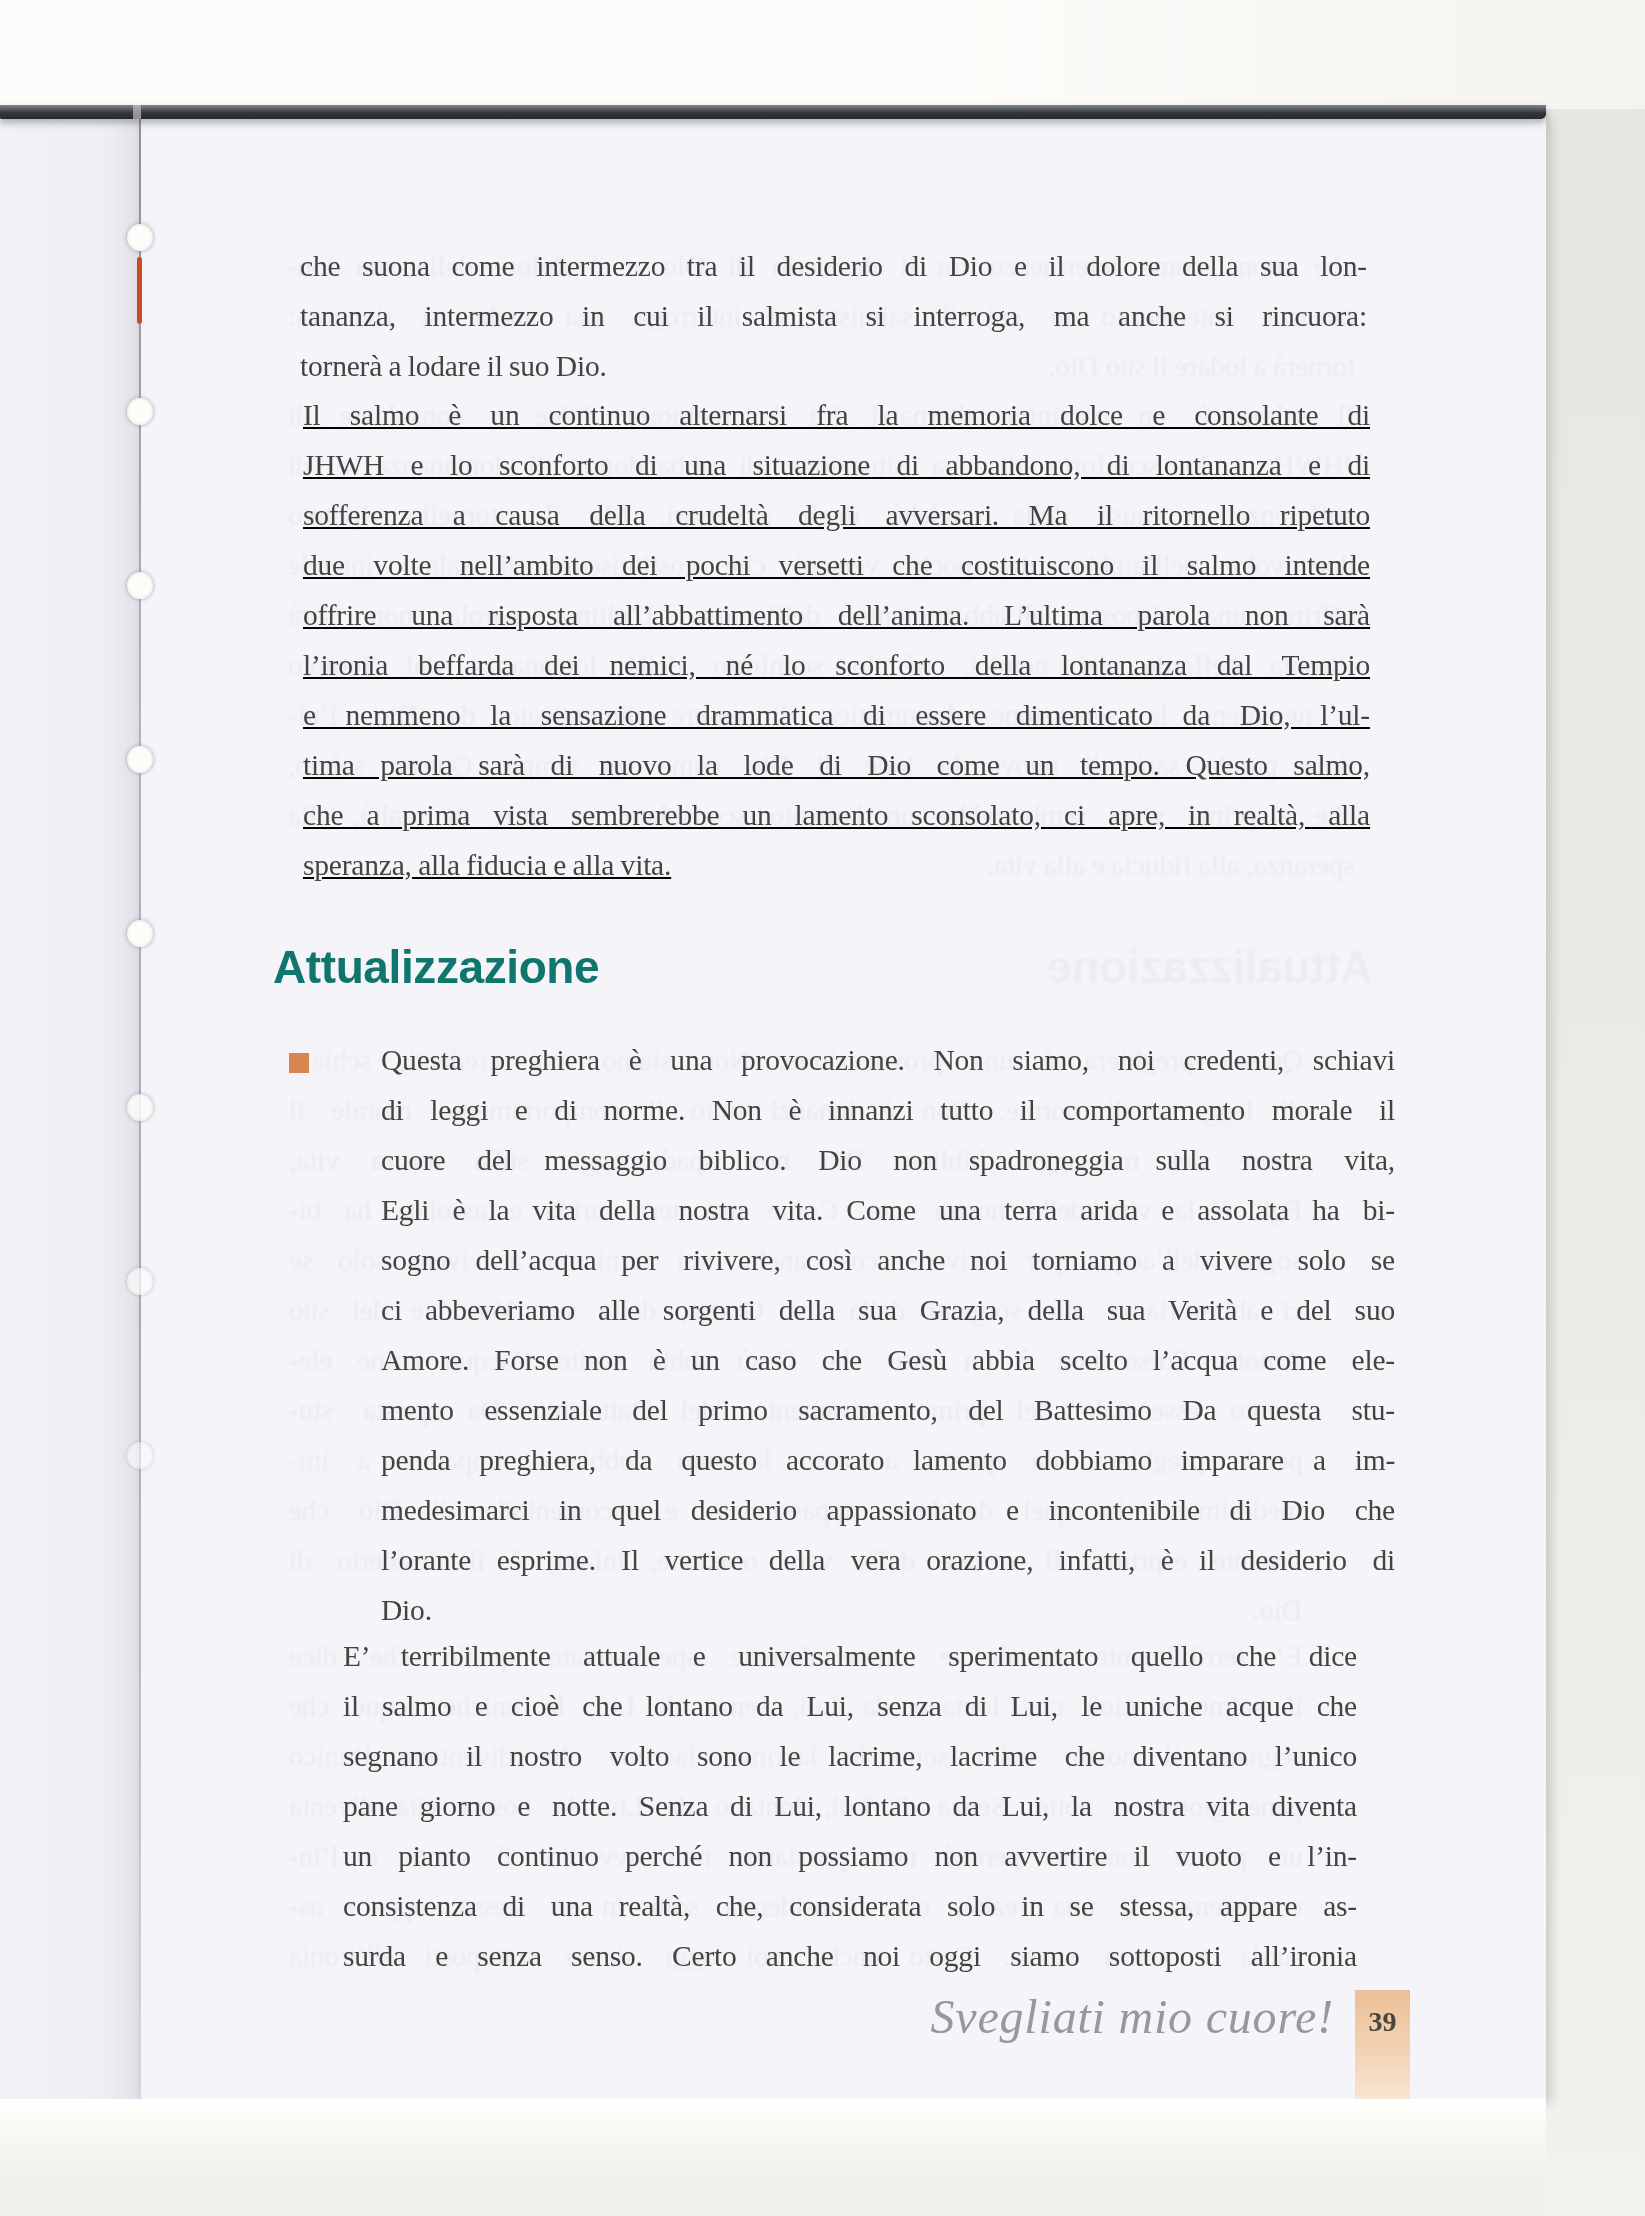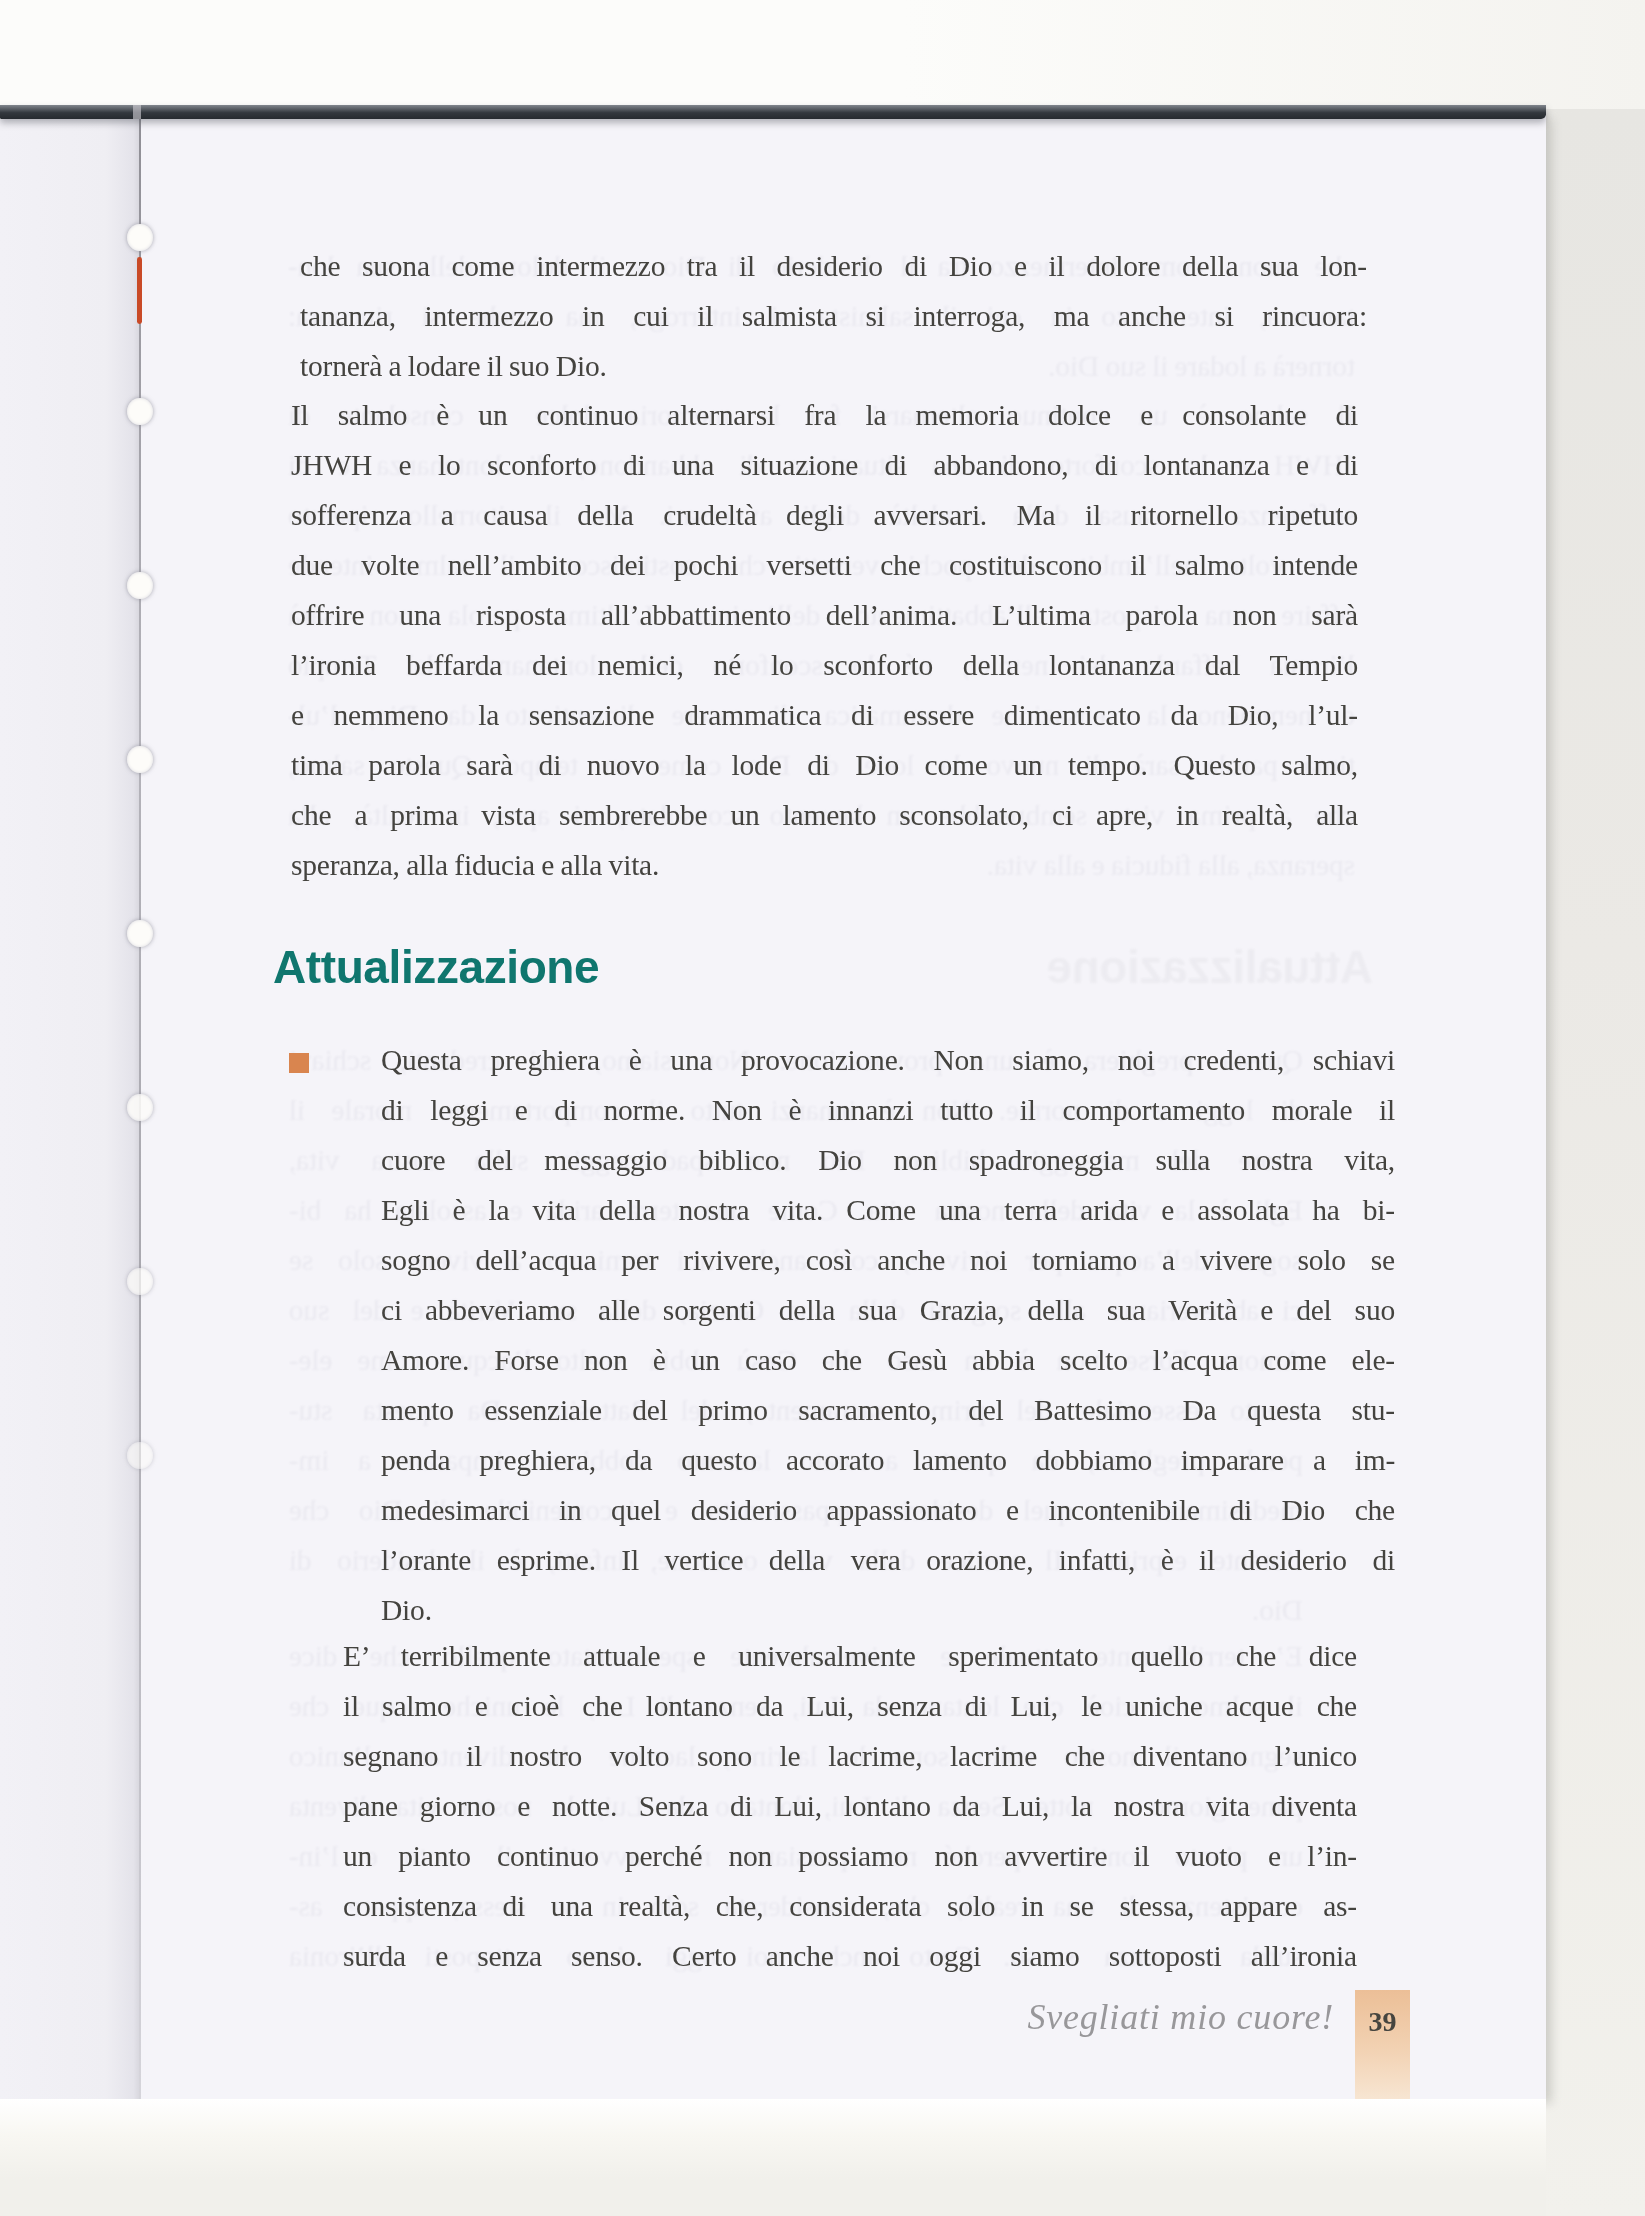--- a/index.html
+++ b/index.html
@@ -36,21 +36,21 @@
   .block{position:absolute;}
   .line{font-size:29.5px;line-height:50px;color:#44433f;letter-spacing:-0.2px;
         word-spacing:-0.8px;text-align:justify;text-align-last:justify;}
   .line.last{text-align-last:left;}
   .heading{position:absolute;left:273px;top:942px;
         font:700 46px/51px "Liberation Sans",sans-serif;
         color:#0f766e;letter-spacing:-0.4px;}
   .bullet-square{position:absolute;left:289px;top:1053px;width:20px;height:20px;
         background:#d9854f;}
   .footer-title{position:absolute;left:696px;top:1994px;width:638px;
-        text-align:right;font-style:italic;font-size:36px;line-height:46px;
+        text-align:right;font-style:italic;font-size:48px;line-height:46px;
         color:#98979a;letter-spacing:0.8px;}
   .tab{position:absolute;left:1355px;top:1990px;width:55px;height:109px;
         background:linear-gradient(#ecbf97,#f2d2b3 55%,#f7e5d2);}
   .tab-num{margin-top:16px;text-align:center;font-weight:700;font-size:28px;
         color:#46453f;font-family:"Liberation Serif",serif;}
 
   
   .ghost{position:absolute;inset:0;transform:scaleX(-1);opacity:.055;
         filter:blur(1.3px);pointer-events:none;}
   .ghost .line{color:#3c3c60;}
@@ -126,21 +126,21 @@
         <div class="line">surda e senza senso. Certo anche noi oggi siamo sottoposti all’ironia</div>
       </div>
   </div>
 
   <div class="block" style="left:291px;top:241px;width:1067px;margin-left:9px;">
       <div class="line">che suona come intermezzo tra il desiderio di Dio e il dolore della sua lon-</div>
       <div class="line">tananza, intermezzo in cui il salmista si interroga, ma anche si rincuora:</div>
       <div class="line last">tornerà a lodare il suo Dio.</div>
     </div>
 
-  <div class="block" style="left:291px;top:390px;width:1067px;">
+  <div class="block" style="left:303px;top:390px;width:1067px;text-decoration:underline;">
       <div class="line">Il salmo è un continuo alternarsi fra la memoria dolce e consolante di</div>
       <div class="line">JHWH e lo sconforto di una situazione di abbandono, di lontananza e di</div>
       <div class="line">sofferenza a causa della crudeltà degli avversari. Ma il ritornello ripetuto</div>
       <div class="line">due volte nell’ambito dei pochi versetti che costituiscono il salmo intende</div>
       <div class="line">offrire una risposta all’abbattimento dell’anima. L’ultima parola non sarà</div>
       <div class="line">l’ironia beffarda dei nemici, né lo sconforto della lontananza dal Tempio</div>
       <div class="line">e nemmeno la sensazione drammatica di essere dimenticato da Dio, l’ul-</div>
       <div class="line">tima parola sarà di nuovo la lode di Dio come un tempo. Questo salmo,</div>
       <div class="line">che a prima vista sembrerebbe un lamento sconsolato, ci apre, in realtà, alla</div>
       <div class="line last">speranza, alla fiducia e alla vita.</div>

